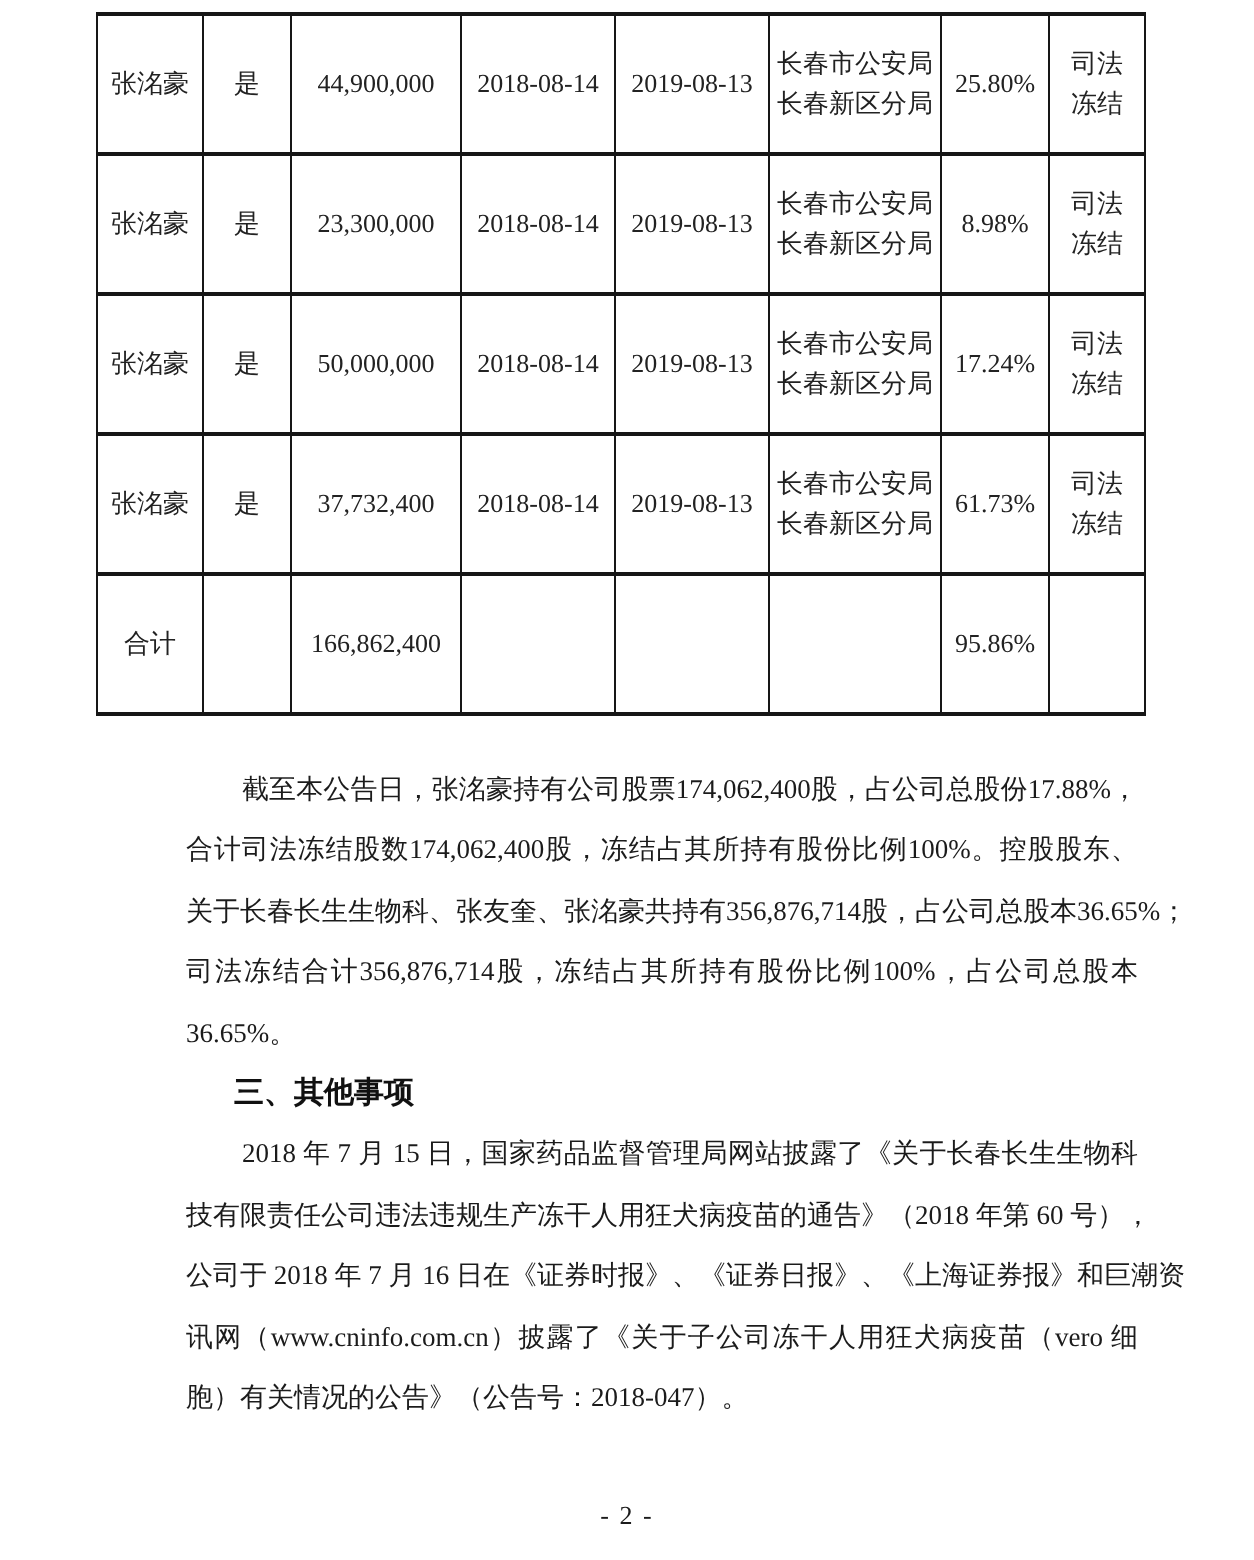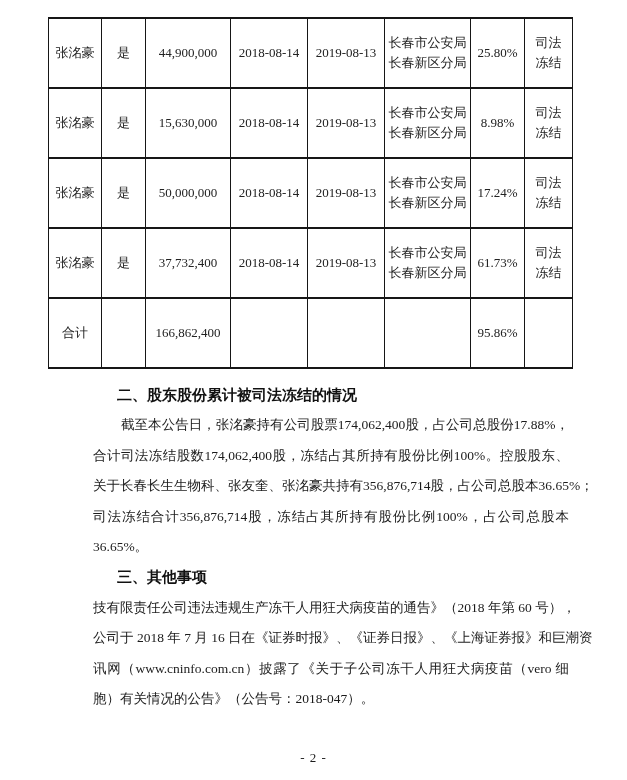--- a/index.html
+++ b/index.html
@@ -10,21 +10,21 @@
     background: #ffffff;
     overflow: hidden;
     font-family: "Liberation Serif", "DejaVu Serif", serif;
     color: #1c1c1c;
   }
 
   
   table.freeze {
     position: absolute;
     left: 48px;
-    top: 17px;
+    top: 6px;
     width: 524px;
     border-collapse: collapse;
     table-layout: fixed;
   }
   table.freeze tr { height: 70px; }
   table.freeze td {
     border: 1px solid #161616;
     border-top-width: 2px;
     border-bottom-width: 2px;
     padding: 0 2px;
@@ -100,21 +100,21 @@
           <td>2019-08-13</td>
           <td>长春市公安局
 长春新区分局</td>
           <td>25.80%</td>
           <td>司法
 冻结</td>
         </tr>
         <tr>
           <td>张洺豪</td>
           <td>是</td>
-          <td>15,630,000</td>
+          <td>23,300,000</td>
           <td>2018-08-14</td>
           <td>2019-08-13</td>
           <td>长春市公安局
 长春新区分局</td>
           <td>8.98%</td>
           <td>司法
 冻结</td>
         </tr>
         <tr>
           <td>张洺豪</td>
@@ -148,32 +148,32 @@
           <td></td>
           <td></td>
           <td>95.86%</td>
           <td></td>
         </tr>
       </tbody>
   </table>
 
   <div class="textflow">
     <div>
-      <div class="line heading">二、股东股份累计被司法冻结的情况</div>
       <div class="sec-lines">
           <div class="line indent just">截至本公告日，张洺豪持有公司股票174,062,400股，占公司总股份17.88%，</div>
           <div class="line just">合计司法冻结股数174,062,400股，冻结占其所持有股份比例100%。控股股东、</div>
           <div class="line just">关于长春长生生物科、张友奎、张洺豪共持有356,876,714股，占公司总股本36.65%；</div>
           <div class="line just">司法冻结合计356,876,714股，冻结占其所持有股份比例100%，占公司总股本</div>
           <div class="line">36.65%。</div>
         </div>
     </div>
     <div>
       <div class="line heading">三、其他事项</div>
       <div class="sec-lines">
+          <div class="line indent just">2018 年 7 月 15 日，国家药品监督管理局网站披露了《关于长春长生生物科</div>
           <div class="line just">技有限责任公司违法违规生产冻干人用狂犬病疫苗的通告》（2018 年第 60 号），</div>
           <div class="line just">公司于 2018 年 7 月 16 日在《证券时报》、《证券日报》、《上海证券报》和巨潮资</div>
           <div class="line just">讯网（www.cninfo.com.cn）披露了《关于子公司冻干人用狂犬病疫苗（vero 细</div>
           <div class="line">胞）有关情况的公告》（公告号：2018-047）。</div>
         </div>
     </div>
   </div>
 
   <div class="footer">- 2 -</div>
 

